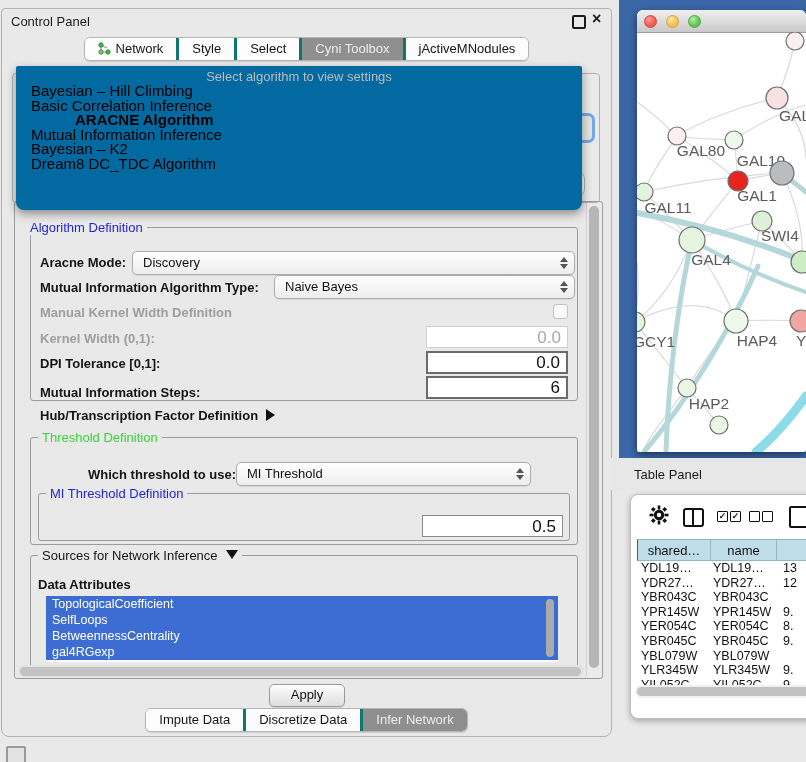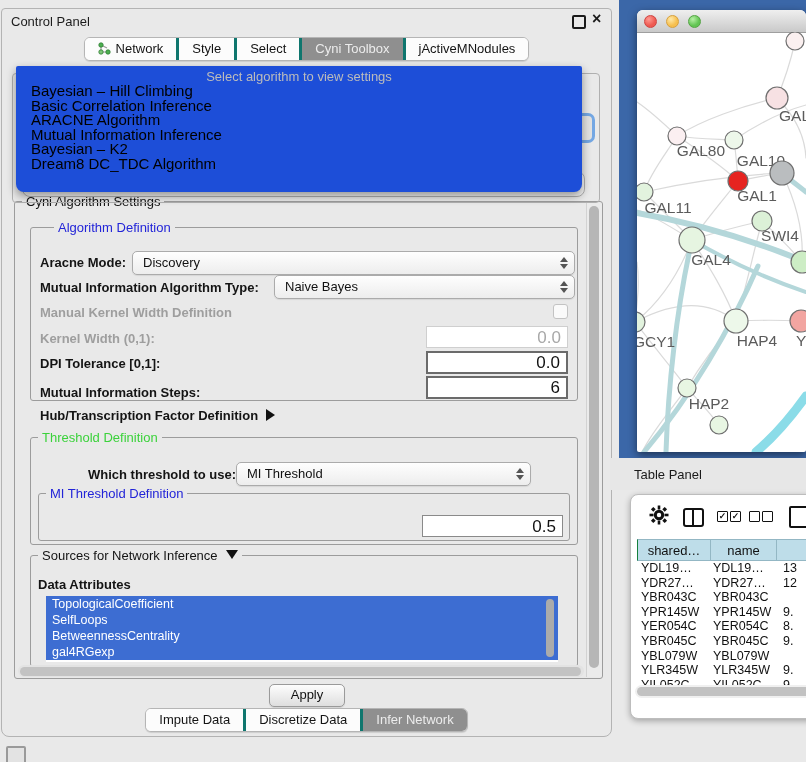--- a/index.html
+++ b/index.html
@@ -18,25 +18,25 @@
   .close-btn{left:590px;top:1px;font-size:16px;font-weight:bold;color:#1a1a1a;line-height:18px;}
   
   .seg-wrap{left:0;width:609px;display:flex;justify-content:center;}
   .seg-wrap.top{top:28px;}
   .seg-wrap.bottom{top:699px;}
   .seg-control{display:inline-flex;border:1px solid #b5b5b5;border-radius:6px;overflow:hidden;background:#fcfcfc;box-shadow:0 1px 1px rgba(0,0,0,0.12);}
   .seg{padding:3px 13px 4px 13px;font-size:13px;color:#141414;background:#fcfcfc;border-right:3px solid #0f766e;display:flex;align-items:center;gap:5px;white-space:nowrap;}
   .seg:last-child{border-right:none;}
   .seg.selected{background:#8f8f8f;color:#ececec;}
   
-  .popup{left:14px;top:57px;width:566px;height:126px;background:#1d4ed8;
+  .popup{left:14px;top:57px;width:566px;height:144px;background:#0369a1;
     border-radius:2px 2px 8px 8px;box-shadow:0 4px 10px rgba(0,0,0,0.4);z-index:6;}
   .popup-placeholder{width:100%;text-align:center;font-size:13px;color:#bcbcbc;padding-top:3px;height:15px;}
   .popup-item{font-size:15px;color:#000;height:14.6px;line-height:14.6px;padding-left:15px;white-space:nowrap;}
-  .popup-item.bold{font-weight:normal;}
+  .popup-item.bold{font-weight:bold;margin-left:44px;}
   
   .frag-group{left:10px;top:64px;width:586px;height:128px;border:1px solid #b0b0b0;border-radius:4px;z-index:1;}
   .frag-combo{left:573px;top:104px;width:14px;height:24px;border:3px solid #74a7e3;border-radius:7px;background:#e2e2e2;z-index:1;}
   .frag-field{left:20px;top:162px;width:561px;height:24px;border:1px solid #b0b0b0;border-radius:8px;background:#f4f4f4;z-index:1;}
   
   .fieldset{border:1px solid #9c9c9c;border-radius:3px;}
   .fs-label{position:absolute;font-size:13px;background:#e9e9e9;padding:0 4px;white-space:nowrap;}
   .fs-label.blue{color:#2224d8;}
   .fs-label.green{color:#3bd23b;}
   .lbl{position:absolute;font-size:13px;font-weight:bold;color:#141414;white-space:nowrap;}
@@ -144,21 +144,21 @@
         <div class="popup-item">Dream8 DC_TDC Algorithm</div>
       </div>
   </div>
 
   <div class="abs fieldset" style="left:12px;top:192px;width:587px;height:476px;"></div>
   <span class="fs-label" style="left:20px;top:185px;color:#141414;">Cyni Algorithm Settings</span>
   <div class="abs v-scroll-track"></div>
   <div class="abs v-scroll-thumb"></div>
 
   <div class="abs fieldset" style="left:28px;top:218px;width:546px;height:172px;"></div>
-  <span class="fs-label blue" style="left:52px;top:211px;">Algorithm Definition</span>
+  <span class="fs-label blue" style="left:24px;top:211px;">Algorithm Definition</span>
 
   <span class="lbl" style="left:38px;top:246px;">Aracne Mode:</span>
   <div class="combo" style="left:130px;top:242px;width:441px;height:22px;">
     <div class="val">Discovery</div>
     <div class="arrows">
         <div class="tri-up"></div>
         <div class="tri-dn"></div>
       </div>
   </div>
 

